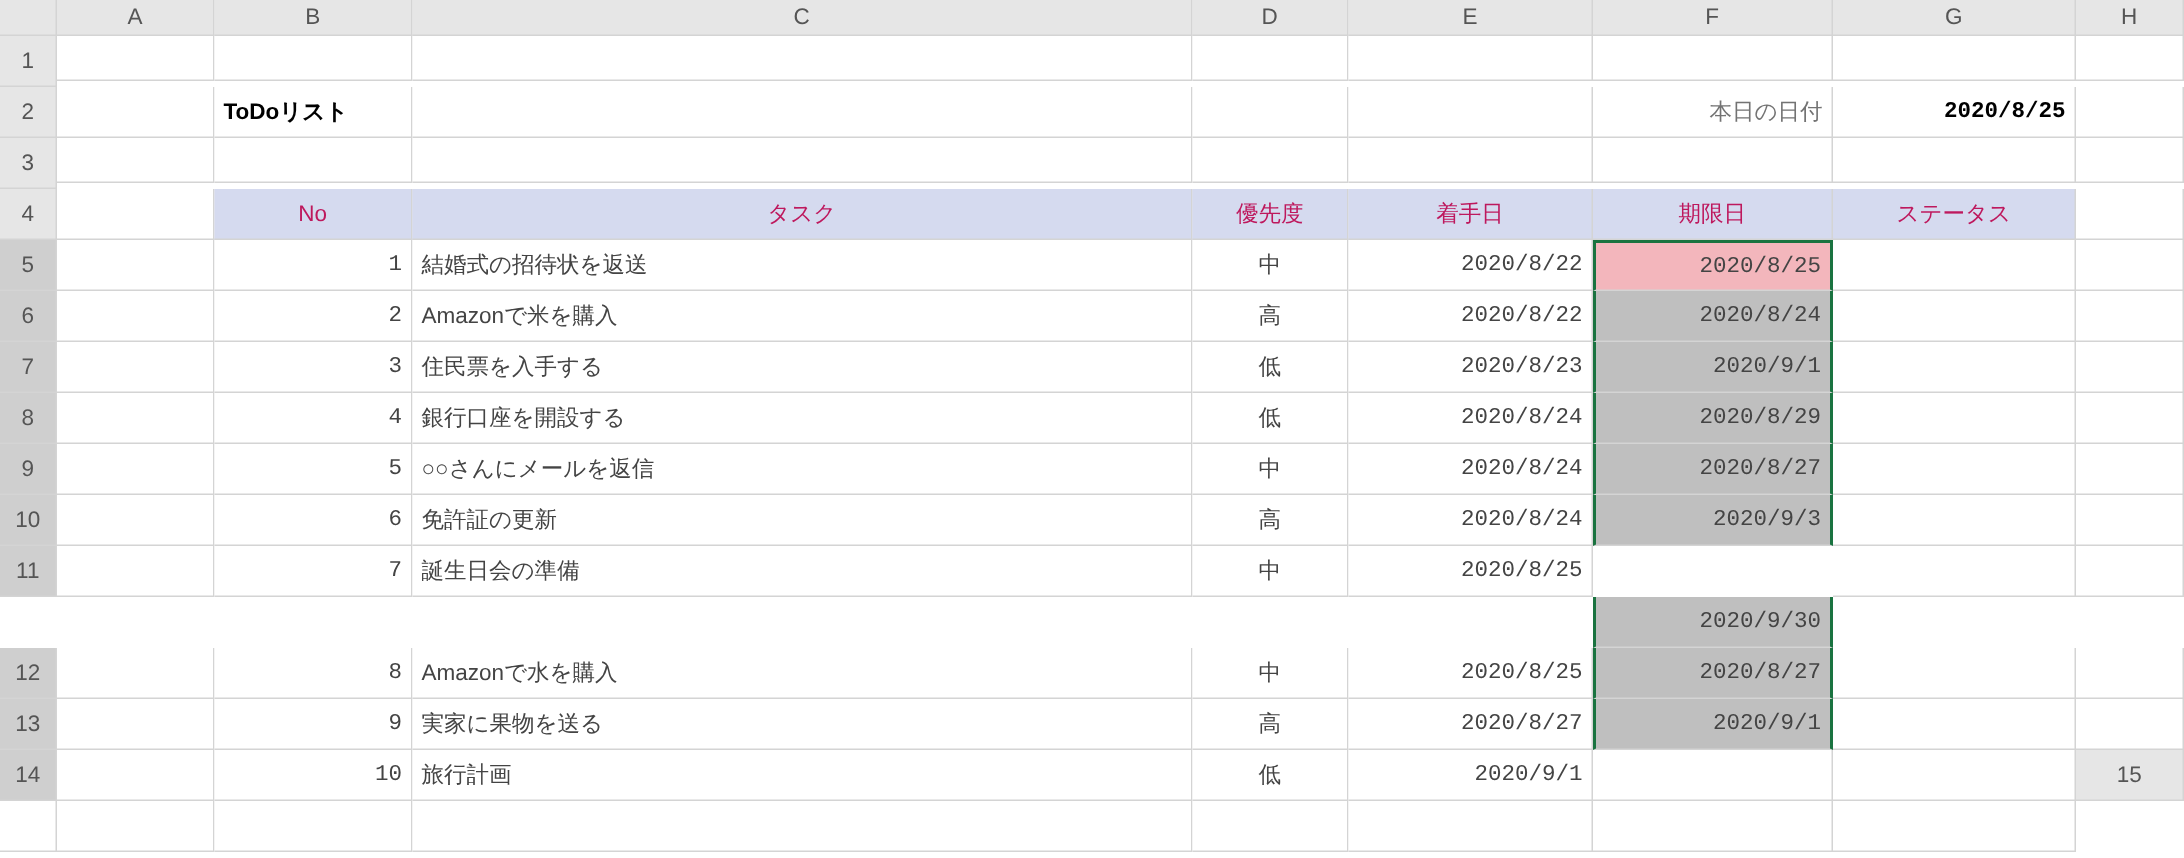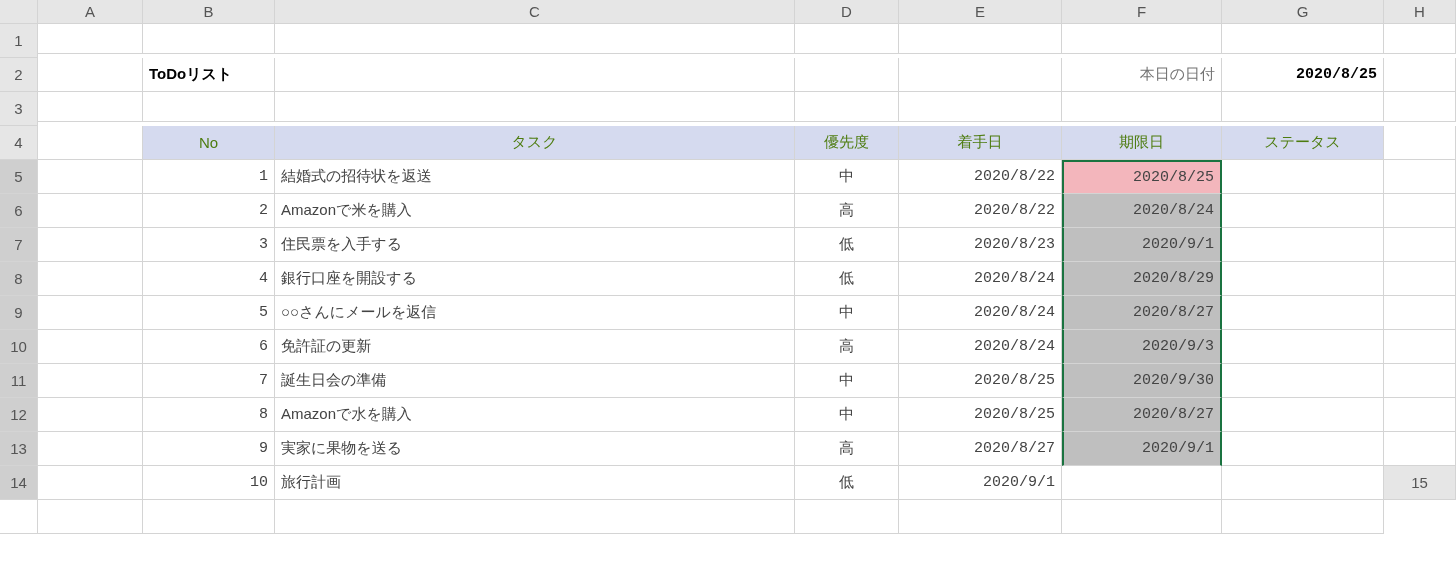--- a/index.html
+++ b/index.html
@@ -33,21 +33,21 @@
       font-size: 15px;
     }
     .row-header {
       background: #e6e6e6;
       justify-content: center;
       color: #555;
       font-size: 15px;
     }
     .row-header.active { background: #cfcfcf; }
     .title-cell { font-weight: bold; color: #000; }
-    .header-row { background: #d5daef; justify-content: center; color: #4d7c0f; }
+    .header-row { background: #d5daef; justify-content: center; color: #be185d; }
     .align-right { justify-content: flex-end; font-family: Liberation Mono, monospace; }
     .align-center { justify-content: center; }
     .today-label { justify-content: flex-end; color: #737373; }
     .today-date { color: #000; font-weight: bold; justify-content: flex-end; }
     .selected-range {
       background: #bfbfbf;
     }
     .selected-first {
       background: #f3b6bc;
     }
@@ -163,21 +163,21 @@
     <div class="cell align-right">2020/8/24</div>
     <div class="cell selected-range align-right" style="border-left: 2px solid rgb(26, 115, 64); border-right: 2px solid rgb(26, 115, 64); text-align: center;">2020/9/3</div>
     <div class="cell "></div>
     <div class="cell "></div>
     <div class="cell row-header active">11</div>
     <div class="cell "></div>
     <div class="cell align-right">7</div>
     <div class="cell ">誕生日会の準備</div>
     <div class="cell align-center">中</div>
     <div class="cell align-right">2020/8/25</div>
-    <div class="cell selected-range align-right" style="border-left: 2px solid rgb(26, 115, 64); border-right: 2px solid rgb(26, 115, 64);">2020/9/30</div>
+    <div class="cell selected-range align-right" style="border-left: 2px solid rgb(26, 115, 64); border-right: 2px solid rgb(26, 115, 64); margin-top: 34px;">2020/9/30</div>
     <div class="cell "></div>
     <div class="cell "></div>
     <div class="cell row-header active">12</div>
     <div class="cell "></div>
     <div class="cell align-right">8</div>
     <div class="cell ">Amazonで水を購入</div>
     <div class="cell align-center">中</div>
     <div class="cell align-right">2020/8/25</div>
     <div class="cell selected-range align-right" style="border-left: 2px solid rgb(26, 115, 64); border-right: 2px solid rgb(26, 115, 64);">2020/8/27</div>
     <div class="cell "></div>

